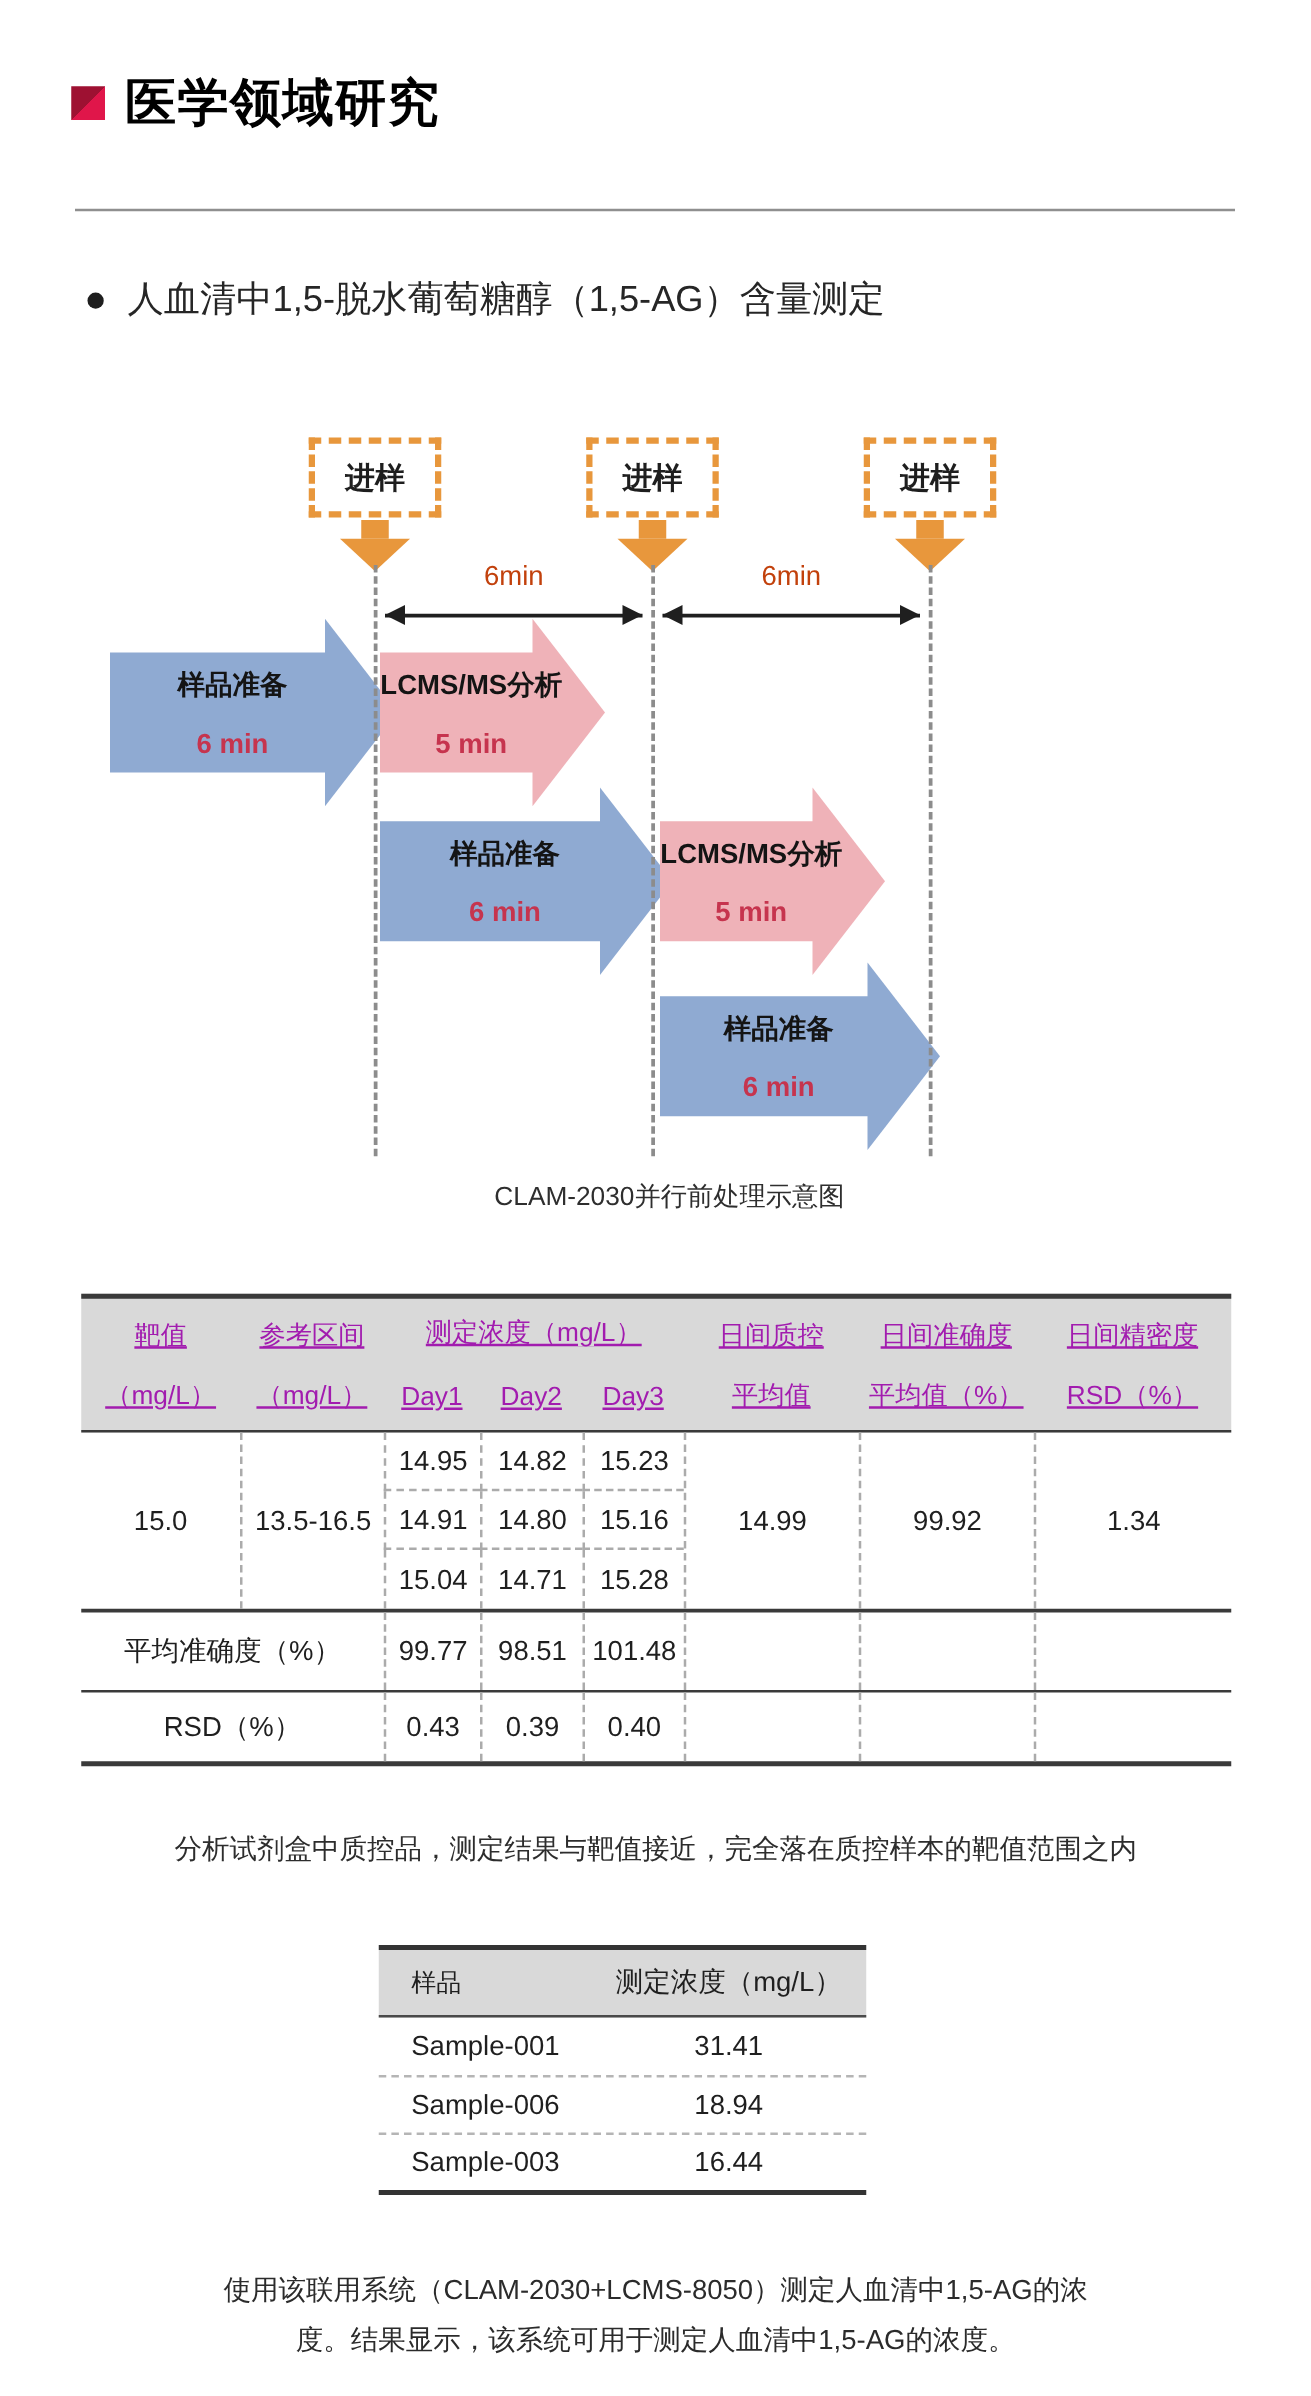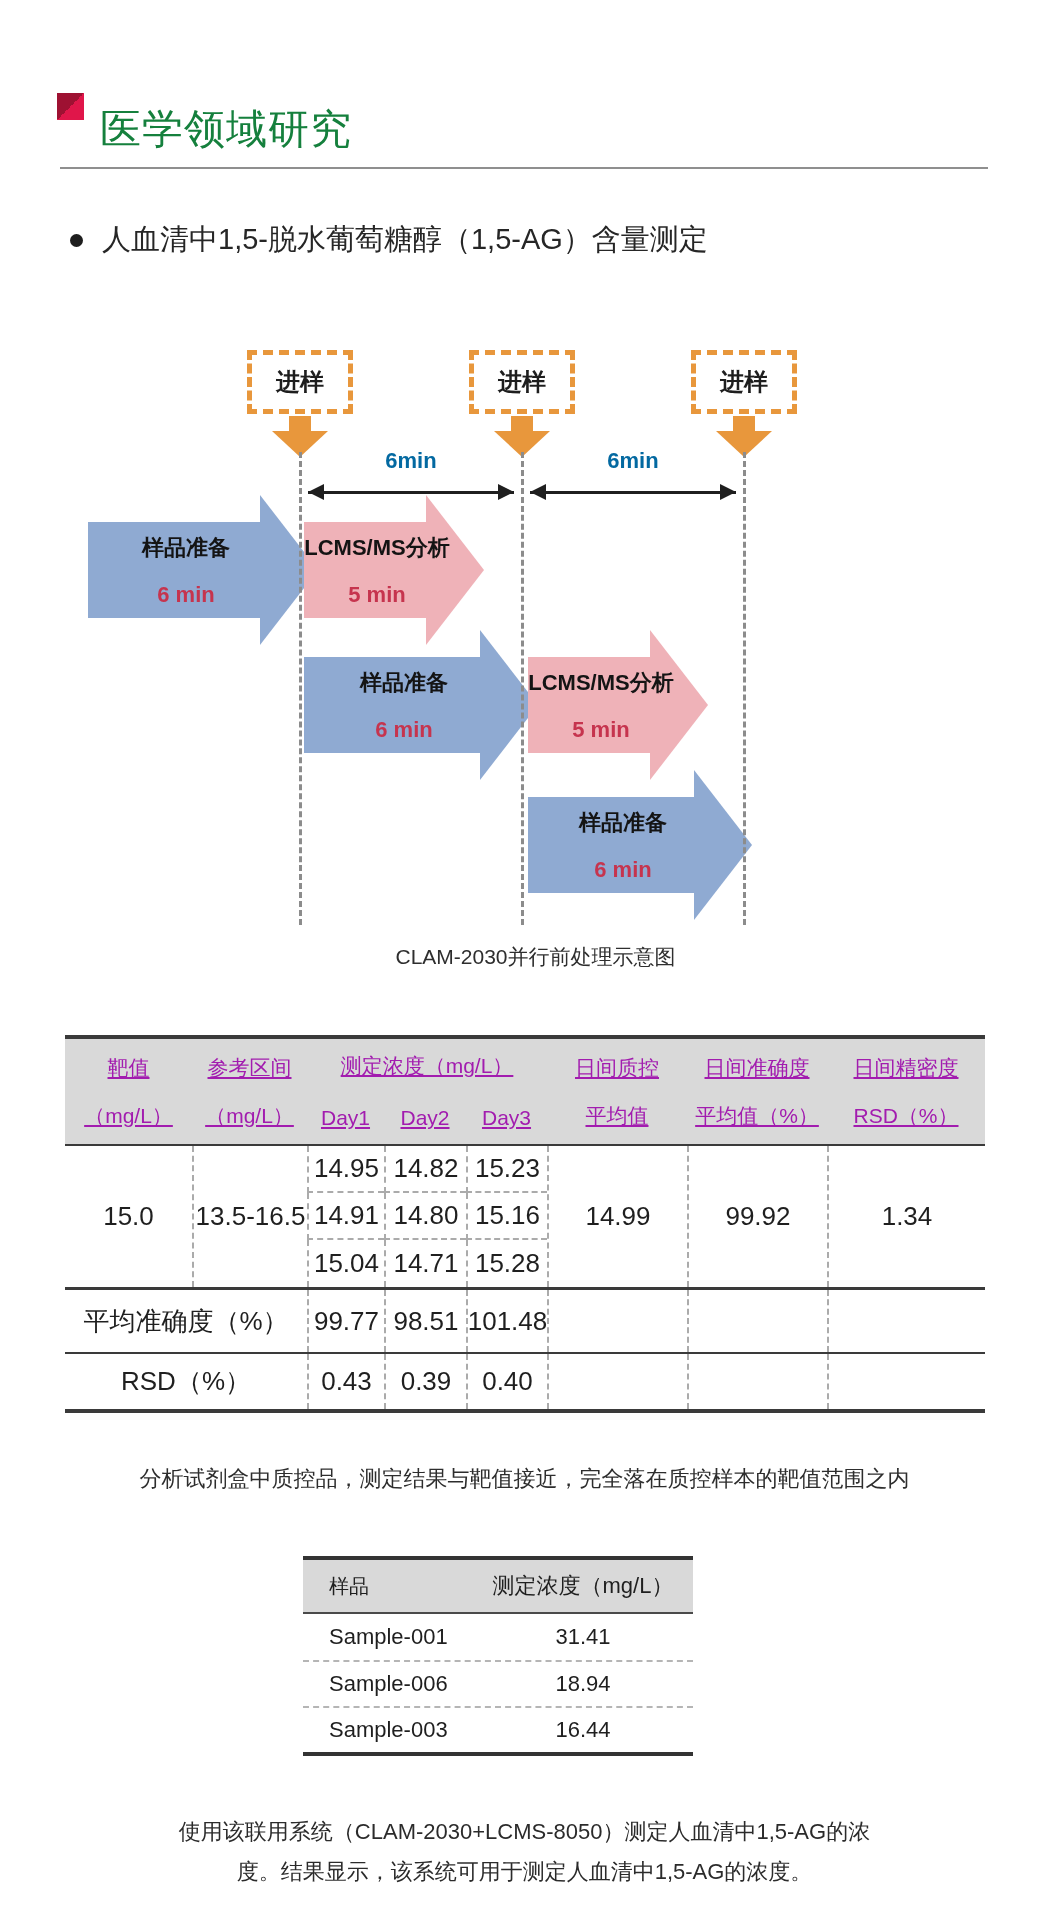--- a/index.html
+++ b/index.html
@@ -5,21 +5,21 @@
   * { margin:0; padding:0; box-sizing:border-box; }
   html,body { background:#ffffff; }
   .page {
     position:relative; width:1049px; height:1917px; background:#ffffff;
     overflow:hidden; font-family:"Liberation Sans", sans-serif; color:#222;
   }
 
   
   .title-row { position:absolute; top:55px; left:57px; display:flex; align-items:center; gap:16px; }
   .red-square { width:27px; height:27px; background:linear-gradient(135deg,#9e1132 50%,#e0164a 50%); }
-  .title { font-size:41px; font-weight:normal; color:#15803d; letter-spacing:1px;margin-top:47px; }
+  .title { font-size:41px; font-weight:bold; color:#000000; letter-spacing:1px; }
   .divider { position:absolute; top:167px; left:60px; width:928px; height:2px; background:#8f8f8f; }
 
   
   .bullet-row { position:absolute; top:220px; left:70px; display:flex; align-items:center; gap:19px; }
   .bullet-dot { width:13px; height:13px; border-radius:50%; background:#1e1e1e; flex:0 0 auto; }
   .bullet-text { font-size:29px; color:#262626; }
 
   
   .diagram { position:absolute; top:340px; left:0; width:1029px; height:605px; }
   .tl { position:absolute; width:0; border-left:3px dashed #8c8c8c; top:112px; height:473px; z-index:5; }
@@ -29,21 +29,21 @@
     display:flex; align-items:center; justify-content:center; background:#fff; z-index:4;
     font-size:24px; font-weight:600; color:#1e1e1e; }
   .inj-box.b1{ left:247px; } .inj-box.b2{ left:469px; } .inj-box.b3{ left:691px; }
 
   .inj-arrow { position:absolute; top:76px; width:56px; z-index:4; }
   .inj-arrow .stem { width:22px; height:15px; background:#e8973c; margin:0 auto; }
   .inj-arrow .tri { width:0; height:0; border-left:28px solid transparent; border-right:28px solid transparent; border-top:26px solid #e8973c; }
   .inj-arrow.a1{ left:272px; } .inj-arrow.a2{ left:494px; } .inj-arrow.a3{ left:716px; }
 
   .interval-label { position:absolute; top:108px; width:210px; text-align:center;
-    font-size:22px; font-weight:700; color:#0369a1; }
+    font-size:22px; font-weight:400; color:#c2410c; }
   .interval-label.i1{ left:306px; } .interval-label.i2{ left:528px; }
   .harrow { position:absolute; top:151px; height:3px; background:#1f1f1f; }
   .harrow.i1{ left:308px; width:206px; } .harrow.i2{ left:530px; width:206px; }
   .harrow::before { content:""; position:absolute; left:0; top:-7px;
     border-top:8px solid transparent; border-bottom:8px solid transparent; border-right:16px solid #1f1f1f; }
   .harrow::after { content:""; position:absolute; right:0; top:-7px;
     border-top:8px solid transparent; border-bottom:8px solid transparent; border-left:16px solid #1f1f1f; }
 
   .block-arrow { position:absolute; height:150px; z-index:2; }
   .block-arrow .body { position:absolute; left:0; right:56px; top:27px; height:96px; }
@@ -74,21 +74,21 @@
   .qc-header { display:grid; grid-template-rows:53px 52px; background:#d9d9d9;
     border-top:4px solid #3a3a3a; border-bottom:2px solid #3a3a3a; }
   .hc { display:flex; align-items:center; justify-content:center; font-size:21px; color:#a21caf;text-decoration:underline; }
   .hc.two { flex-direction:column; gap:20px; grid-row:1/3; }
   .h-c1{ grid-column:1; } .h-c2{ grid-column:2; }
   .h-group{ grid-column:3/6; grid-row:1; }
   .h-d1{ grid-column:3; grid-row:2; } .h-d2{ grid-column:4; grid-row:2; } .h-d3{ grid-column:5; grid-row:2; }
   .h-c6{ grid-column:6; } .h-c7{ grid-column:7; } .h-c8{ grid-column:8; }
 
   .qc-body { display:grid; grid-template-rows:47px 47px 47px; }
-  .bc { display:flex; align-items:center; justify-content:center; font-size:26px; color:#1f1f1f; }
+  .bc { display:flex; align-items:center; justify-content:center; font-size:22px; color:#1f1f1f; }
   .span3 { grid-row:1/4; }
   .vd { border-left:2px dashed #ababab; }
   .hd { border-bottom:2px dashed #ababab; }
   .c1{ grid-column:1; } .c2{ grid-column:2; } .c3{ grid-column:3; } .c4{ grid-column:4; }
   .c5{ grid-column:5; } .c6{ grid-column:6; } .c7{ grid-column:7; } .c8{ grid-column:8; }
   .r1{ grid-row:1; } .r2{ grid-row:2; } .r3{ grid-row:3; }
 
   .qc-mean { display:grid; height:65px; border-top:3px solid #3a3a3a; }
   .qc-rsd  { display:grid; height:61px; border-top:2px solid #3a3a3a; border-bottom:4px solid #3a3a3a; }
   .lab2 { grid-column:1/3; }

